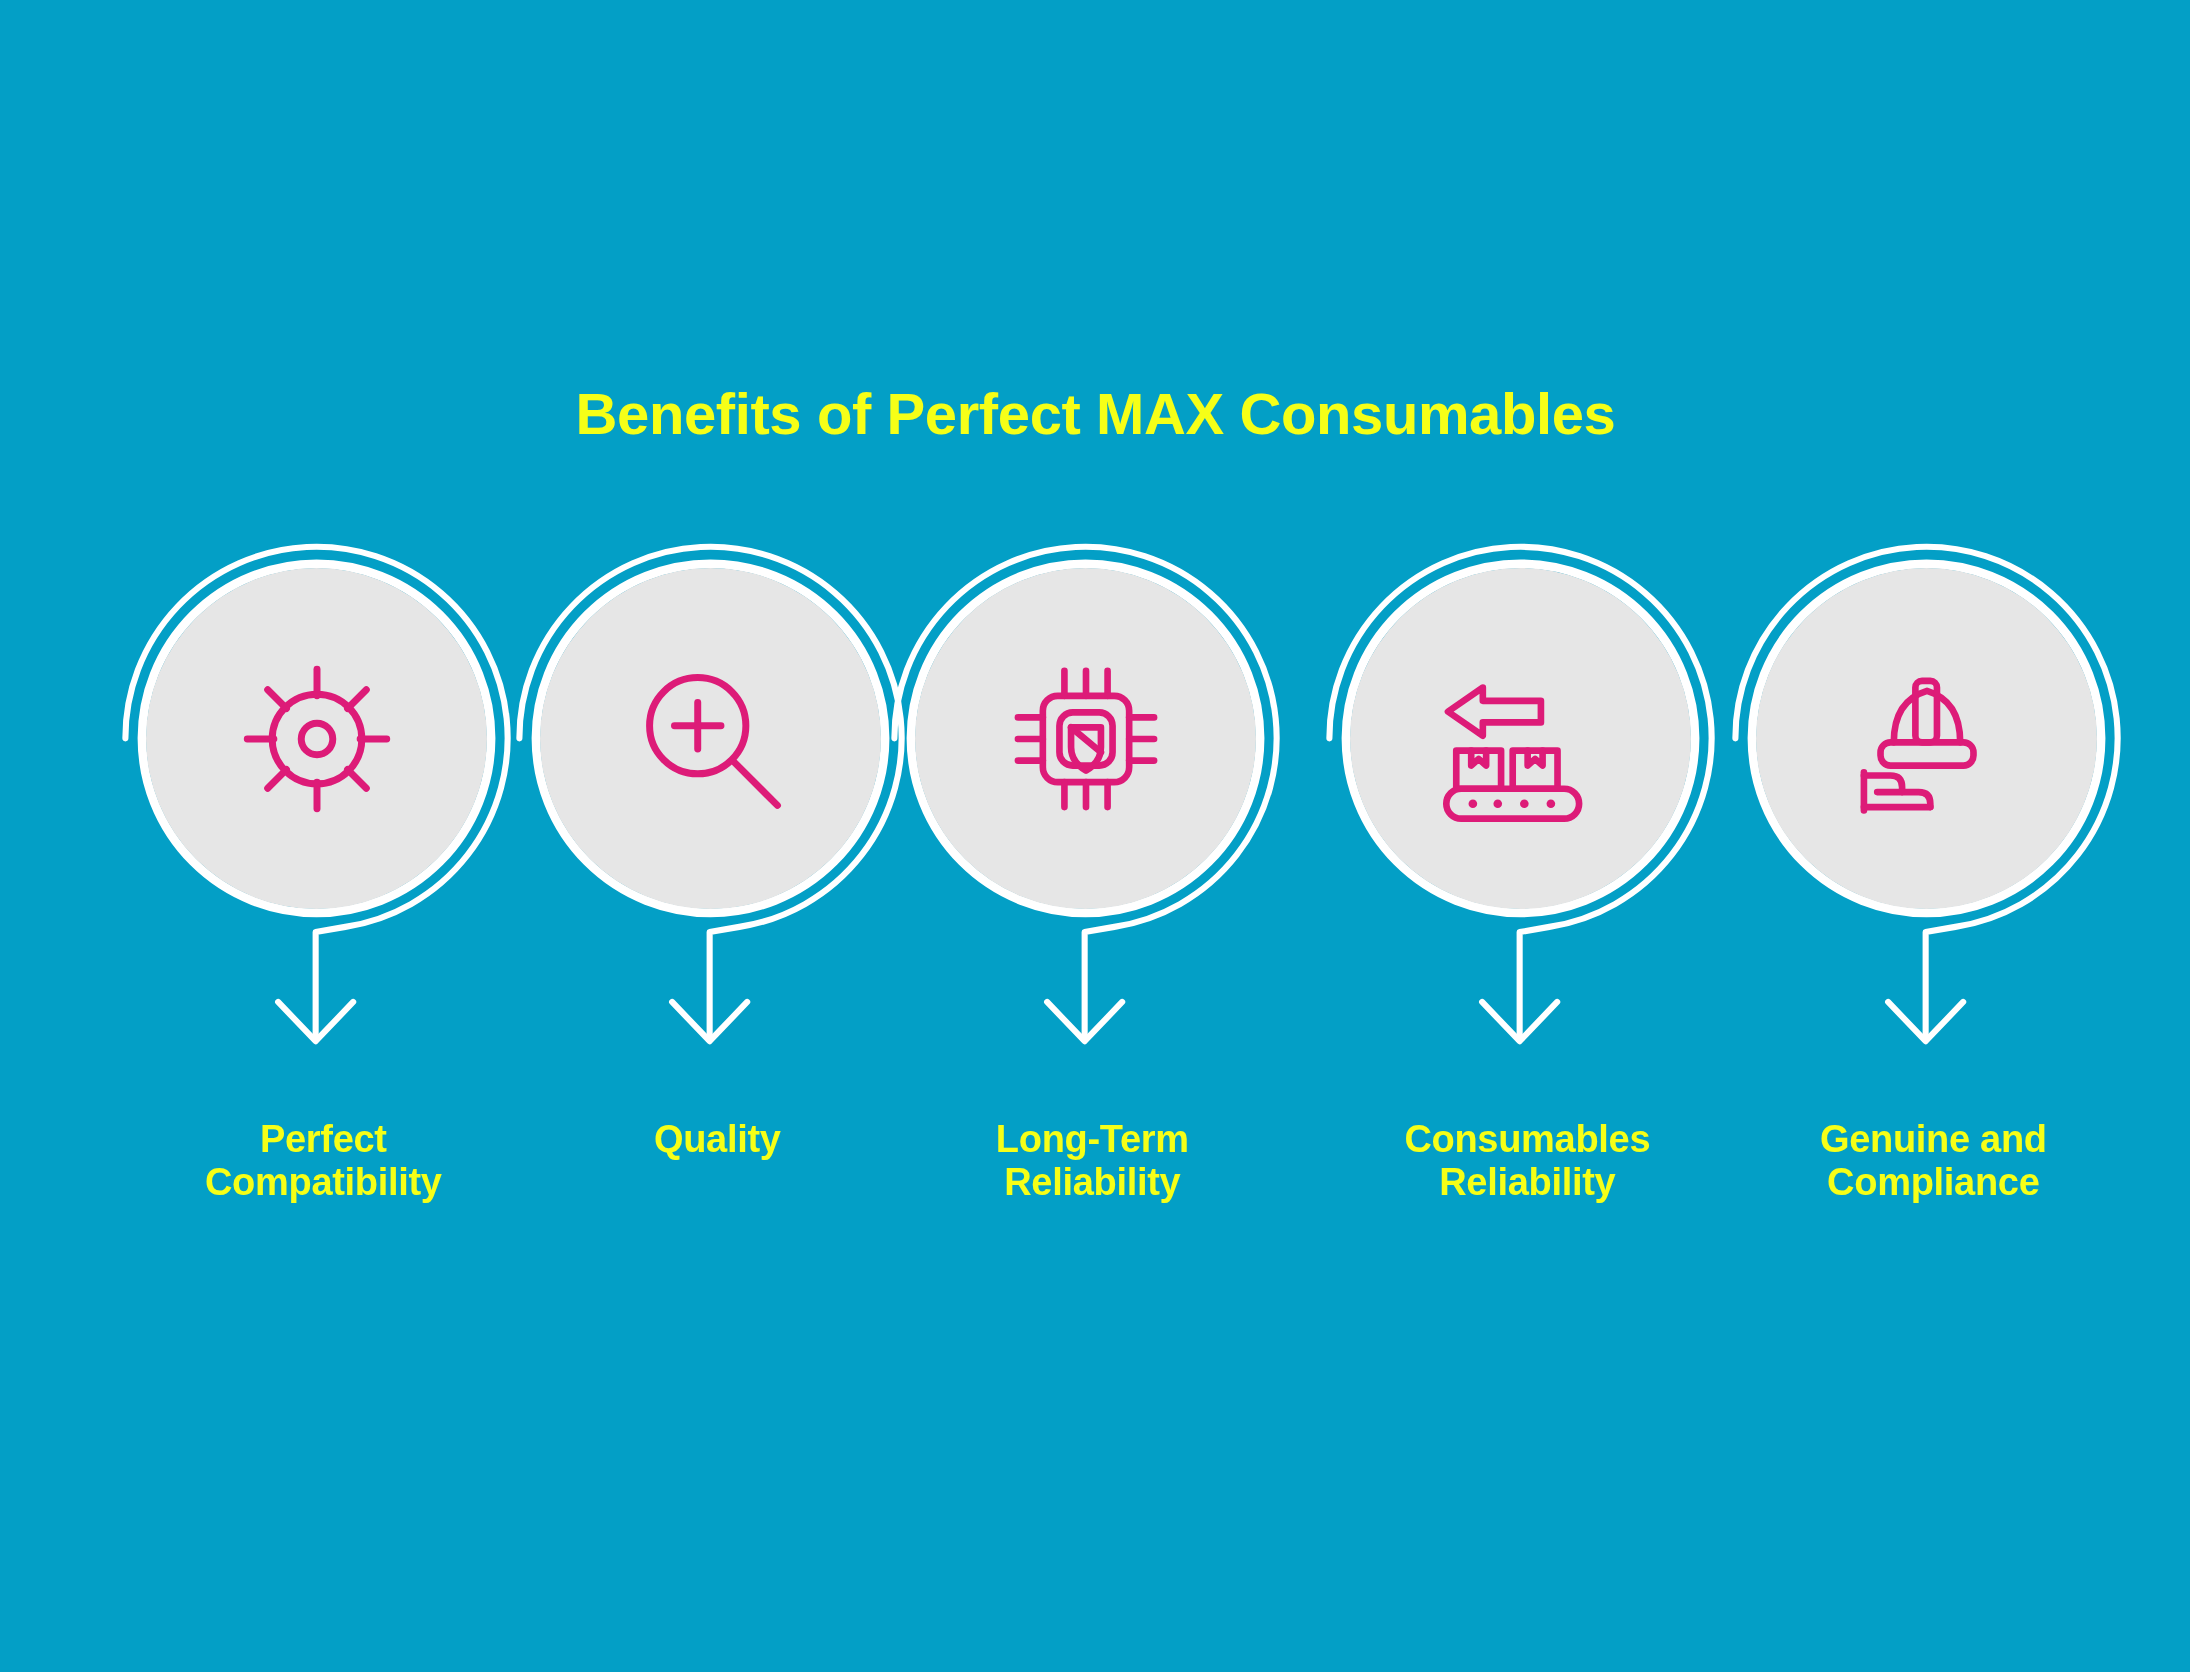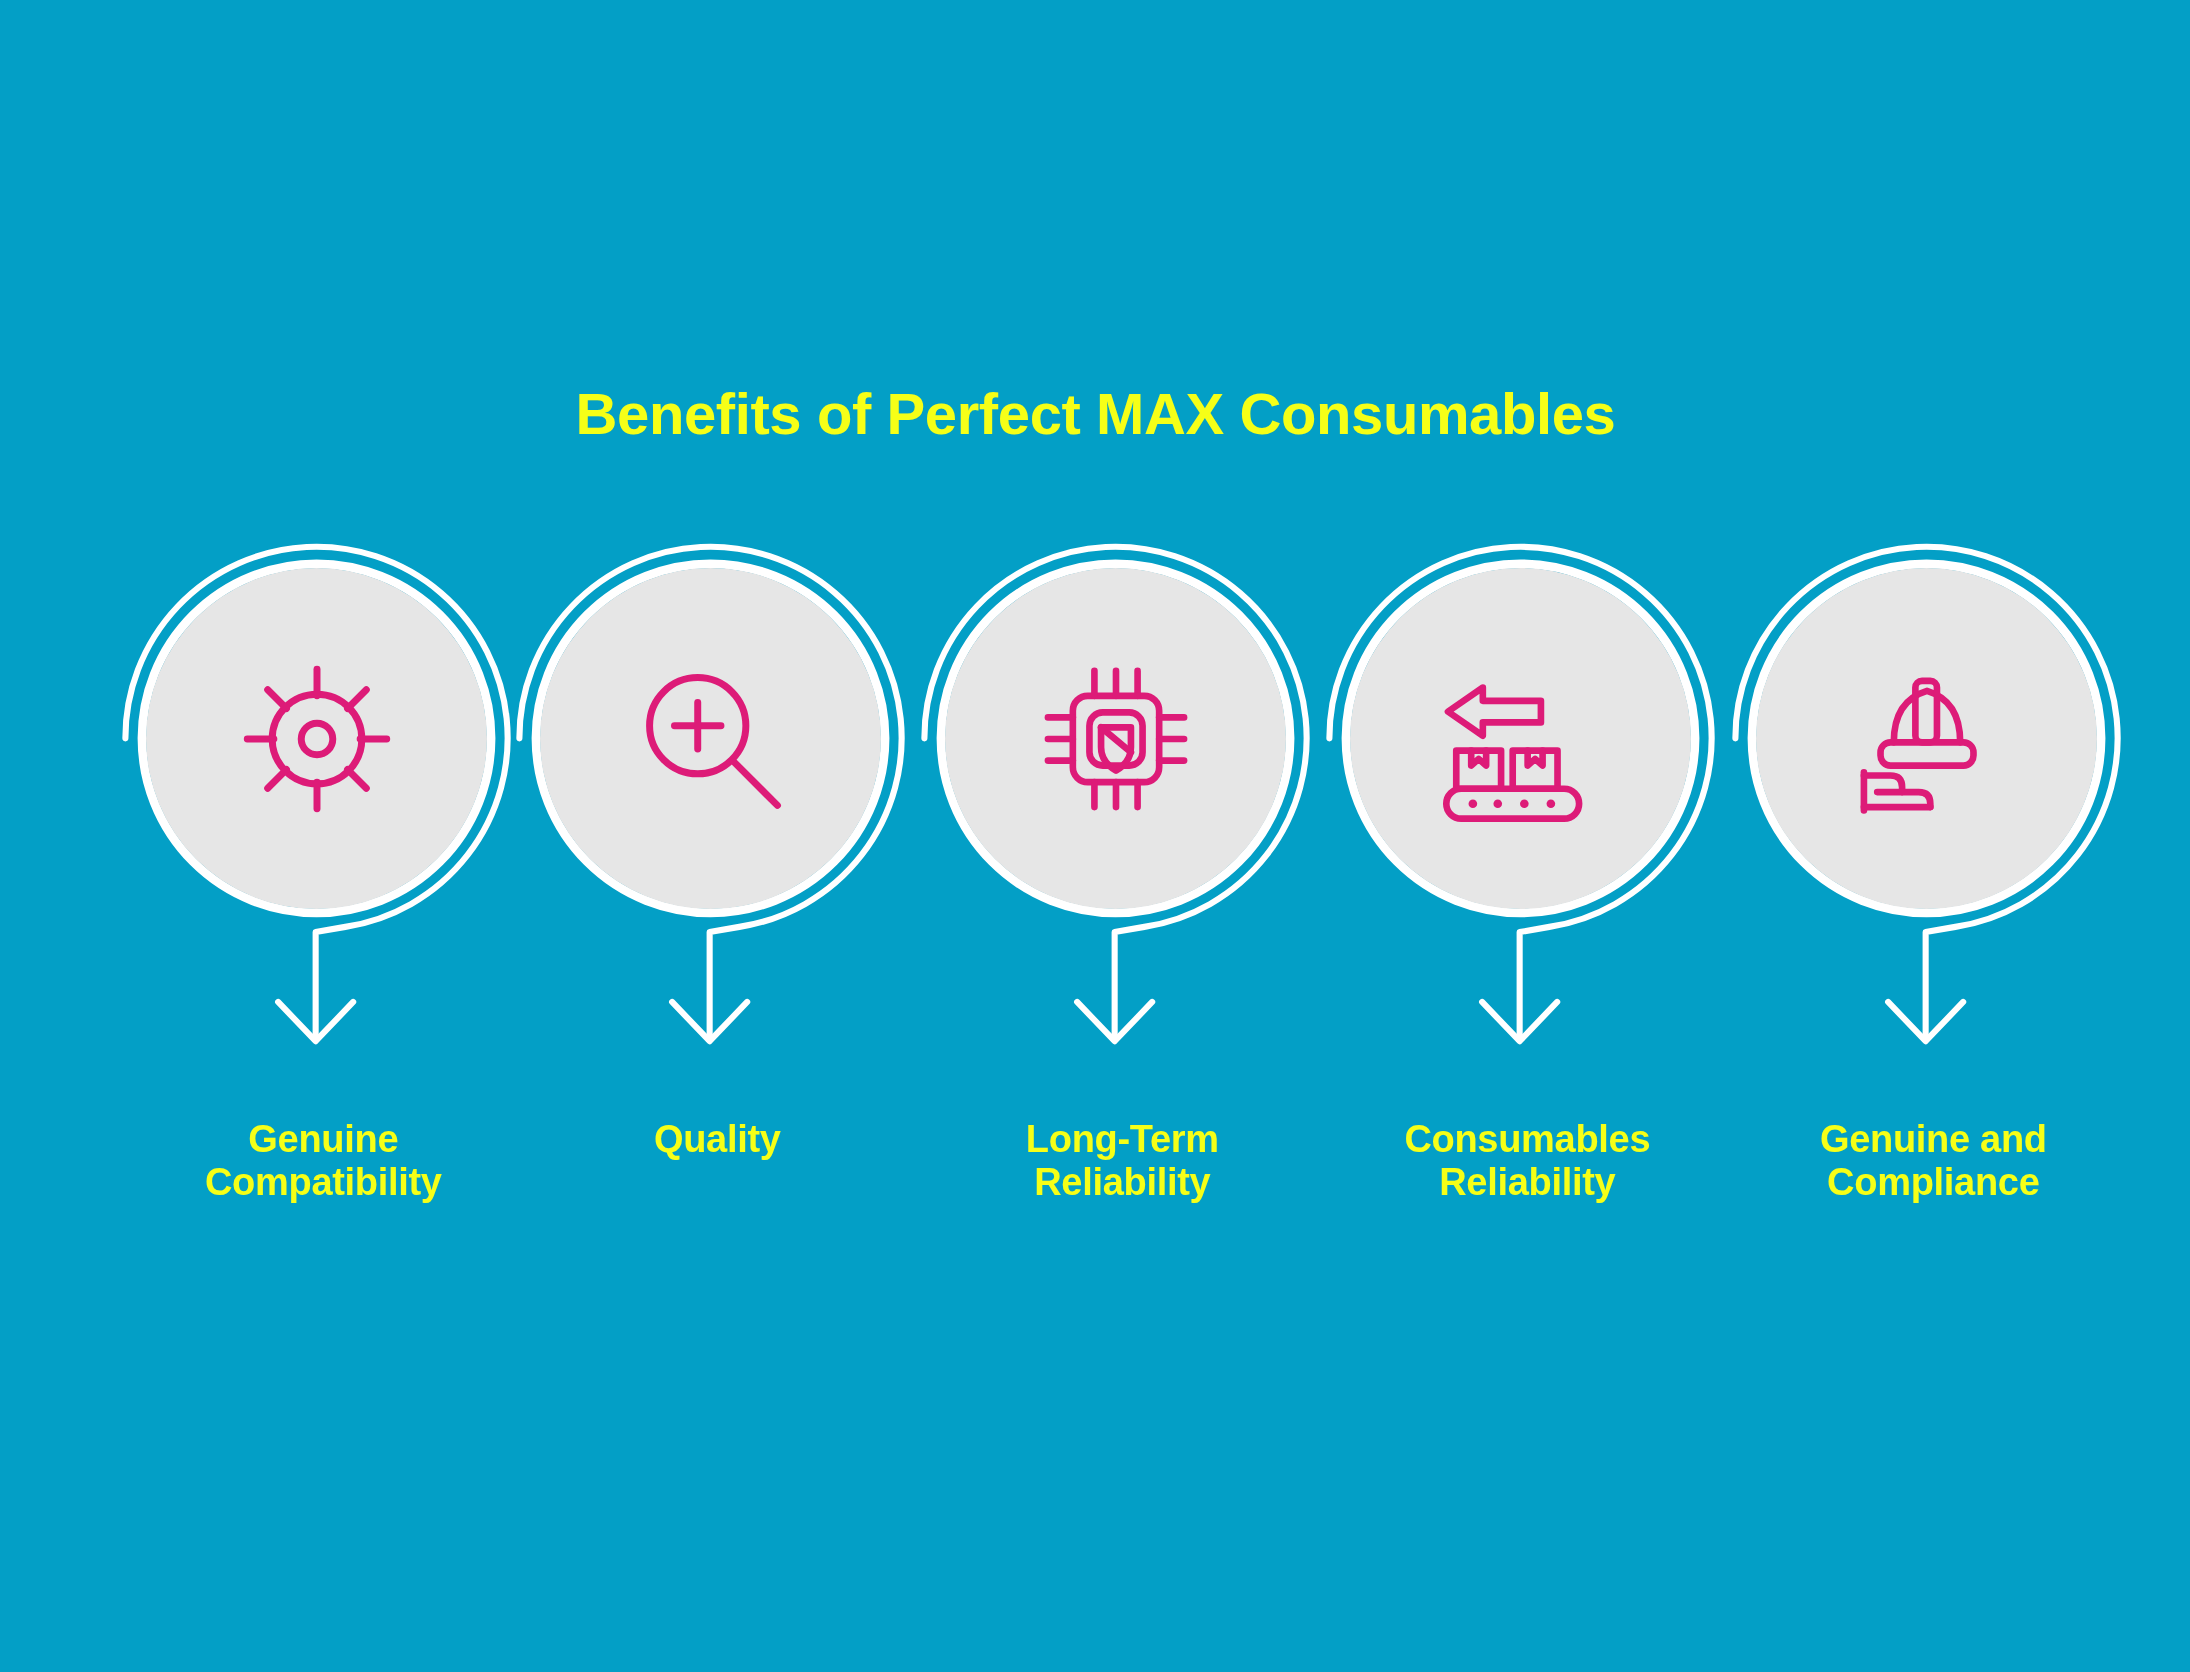--- a/index.html
+++ b/index.html
@@ -48,21 +48,21 @@
   }
 
   .step {
     position: absolute;
     top: 0;
     width: 411px;
     height: 786px;
   }
   .step-0 { left: 118px; }
   .step-1 { left: 512px; }
-  .step-2 { left: 917px; }
+  .step-2 { left: 887px; }
   .step-3 { left: 1322px; }
   .step-4 { left: 1728px; }
 
   
   .circle-wrap {
     position: absolute;
     left: 0;
     top: 0;
     width: 411px;
     height: 576px;
@@ -143,21 +143,21 @@
               <line x1="76" y1="50" x2="92" y2="50"></line>
               <line x1="20.3" y1="20.3" x2="31.6" y2="31.6"></line>
               <line x1="68.4" y1="68.4" x2="79.7" y2="79.7"></line>
               <line x1="79.7" y1="20.3" x2="68.4" y2="31.6"></line>
               <line x1="31.6" y1="68.4" x2="20.3" y2="79.7"></line>
             </g>
           </svg>
         </div>
       </div>
       <div class="label">
-        <span class="ln">Genuine</span>
+        <span class="ln">Perfect</span>
         <span class="ln">Compatibility</span>
       </div>
     </div>
 
     <div class="step step-1">
       <div class="circle-wrap">
         <svg viewBox="0 0 470 660">
           <path d="M 8 225
                    A 219 219 0 1 1 260 441
                    L 226 447

